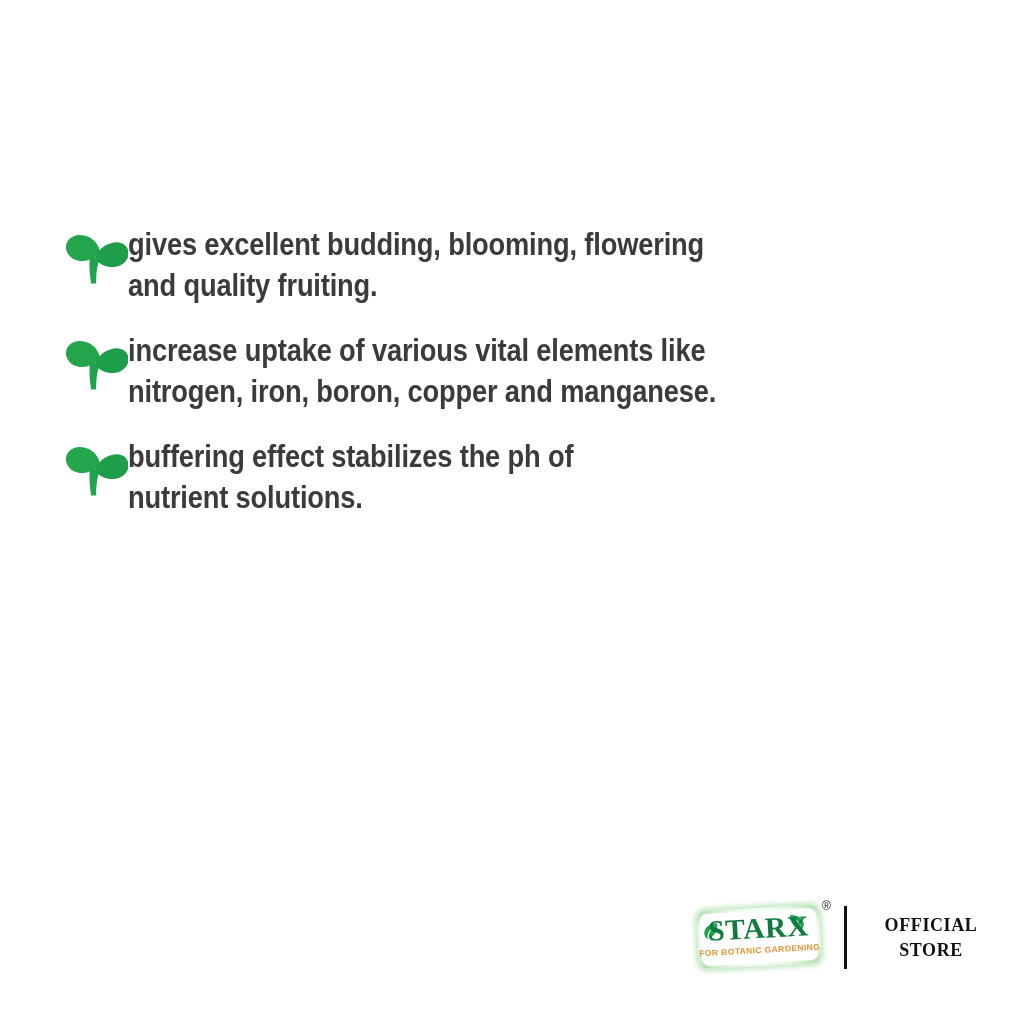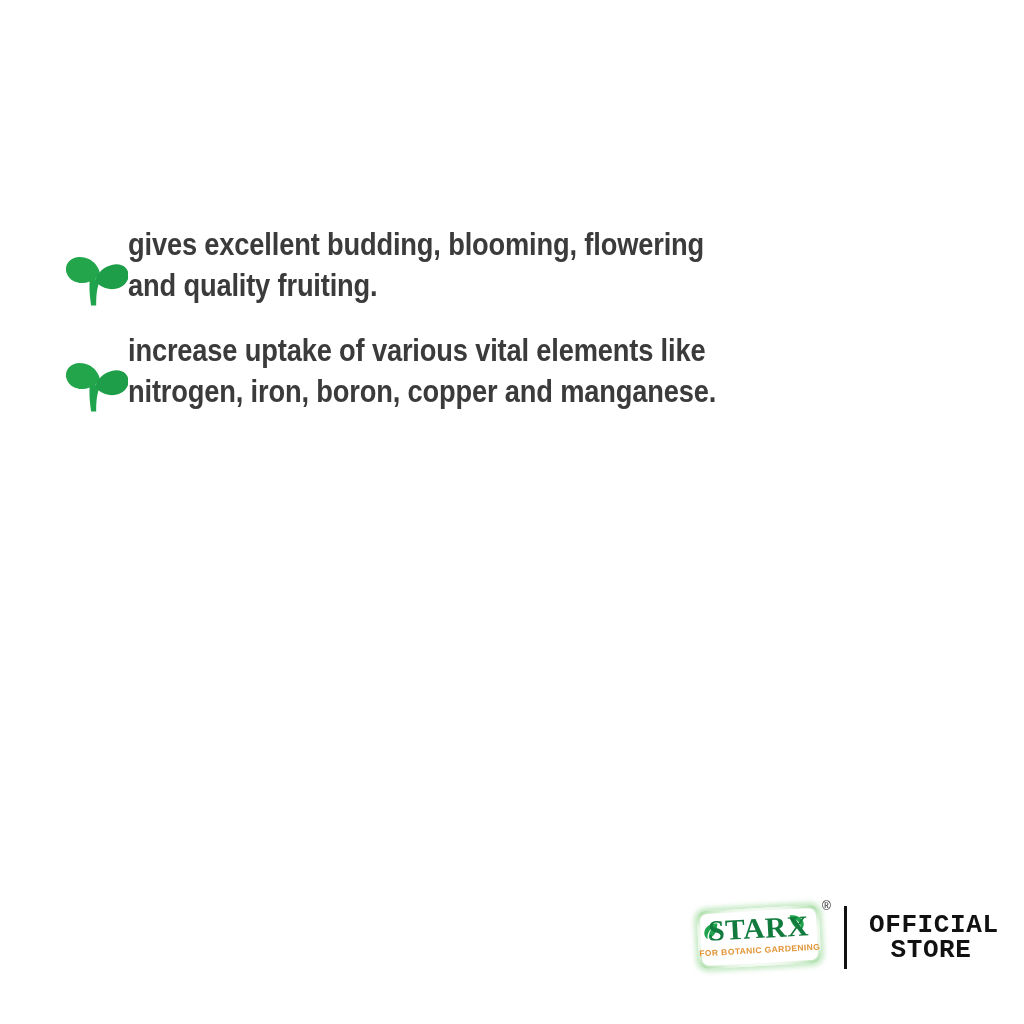--- a/index.html
+++ b/index.html
@@ -24,21 +24,21 @@
   
   #benefits {
     position: absolute;
     left: 66px;
     top: 222px;
     width: 910px;
   }
 
   .benefit-row {
     display: flex;
-    align-items: flex-end;
+    align-items: flex-start;
     margin-bottom: 22px;
   }
 
   .leaf-icon {
     flex: 0 0 62px;
     width: 62px;
     height: 58px;
     margin-top: 4px;
     line-height: 0;
   }
@@ -151,23 +151,23 @@
     background: #111111;
   }
 
   #official-store {
     position: absolute;
     left: 176px;
     top: 17px;
     width: 124px;
     text-align: center;
     color: #111111;
-    font-family: Liberation Mono, monospace;
-    font-weight: 700;
-    font-size: 26px;
+    font-family: Liberation Serif, serif;
+    font-weight: 700;
+    font-size: 18px;
     line-height: 25px;
     letter-spacing: 0.6px;
   }
   #official-store .line2 { display: block; }
 </style>
 </head>
 <body>
 
 <div id="page">
 
@@ -193,20 +193,31 @@
           <path d="M34.5 27.9c3.6-5.8 8.6-9.6 14.7-11 5.6-1.3 11.1-0.3 14.1 3.1-0.4-0.4 0 0 0 0 3 3.3 3.6 7.8 1.9 11.8-2.2 5.2-6.9 8.5-13.2 9.2-6 0.7-11.9-1.2-17.1-5.4-1.1-0.9-1.1-0.9-1.4-2.1-0.3-1.9-0.2-3.8 1-5.6z" fill="#1E9E48" transform="translate(-3.5,0)"></path>
         </svg>
       </span>
       <span class="benefit-text">increase uptake of various vital elements like
 nitrogen, iron, boron, copper and manganese.</span>
     </div>
 
 
 
 
+    <div class="benefit-row">
+      <span class="leaf-icon">
+        <svg viewBox="0 0 62 58" xmlns="http://www.w3.org/2000/svg">
+          <path d="M30.2 57.5c-0.1-10.5 0.9-17.6 3.2-23.5 2.4-6.1 6.3-10.9 12.1-15.4-7.2 3.6-12.2 8.1-15.5 13.7-0.3-3.1-1.3-6-3.1-8.9-2.9-4.6-7.5-8.2-13.9-11.2 4.4 4.4 7.2 8.4 8.8 12.4 1.5 3.8 1.9 7.7 1.7 12.3-0.2 5.1 0.4 12.3 1.6 20.6z" fill="#1FA34C"></path>
+          <path d="M30.7 29.6c-5.3 4.2-11.2 6.1-17.2 5.3C7 34.1 2.6 30.5 0.6 25.1c-1.5-4.1-0.5-8.8 2.8-12.1 3.6-3.6 9.3-4.7 15-3.4 6.2 1.4 11 5.3 13.9 10.9 1.5 2.9 2 5.8 1.9 8.8-1.2 0.4-2.4 0.6-3.5 0.3z" fill="#22A54B"></path>
+          <path d="M34.5 27.9c3.6-5.8 8.6-9.6 14.7-11 5.6-1.3 11.1-0.3 14.1 3.1-0.4-0.4 0 0 0 0 3 3.3 3.6 7.8 1.9 11.8-2.2 5.2-6.9 8.5-13.2 9.2-6 0.7-11.9-1.2-17.1-5.4-1.1-0.9-1.1-0.9-1.4-2.1-0.3-1.9-0.2-3.8 1-5.6z" fill="#1E9E48" transform="translate(-3.5,0)"></path>
+        </svg>
+      </span>
+      <span class="benefit-text">buffering effect stabilizes the ph of
+nutrient solutions.</span>
+    </div>
 
   </div>
 
   <div id="brand-lockup">
 
     <div id="starx-badge">
       <div class="badge-bg"></div>
       <div class="badge-inner"></div>
 
       <span class="badge-leaf left">

